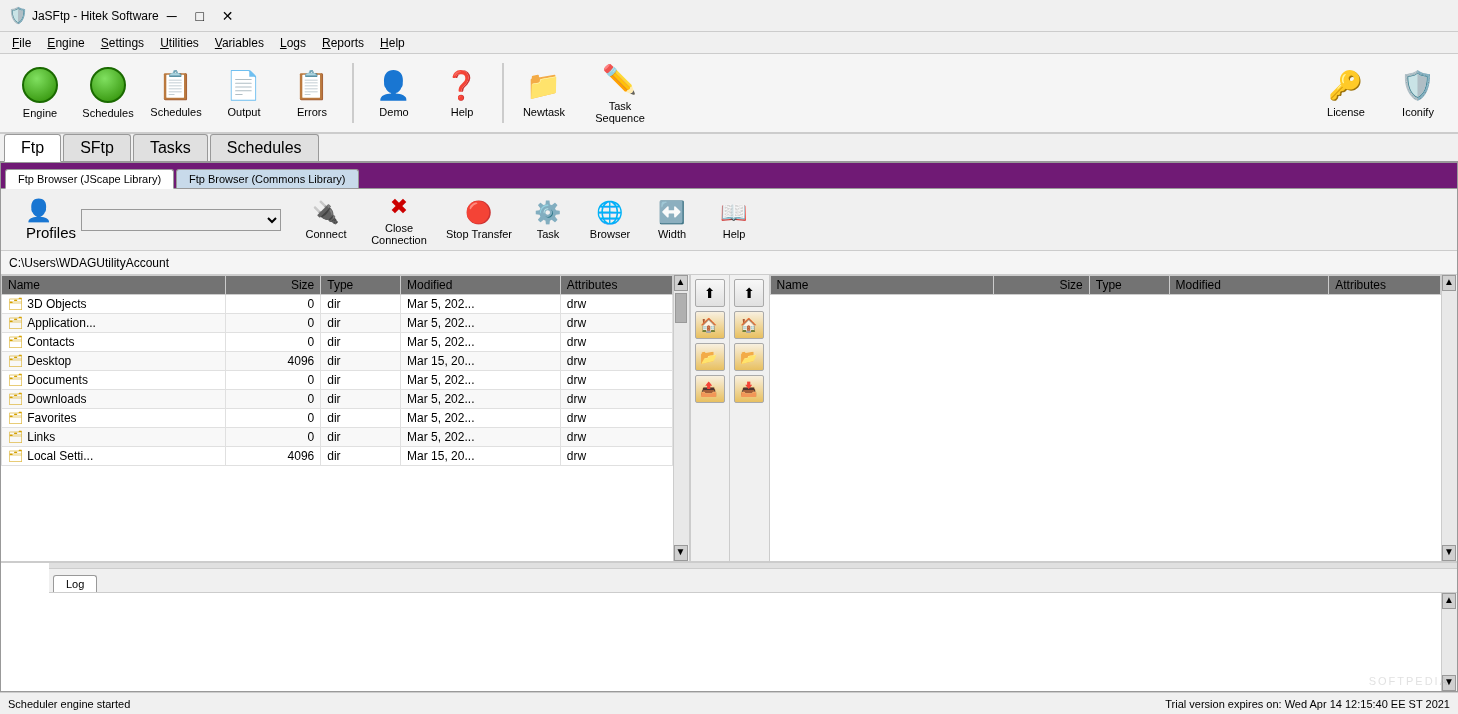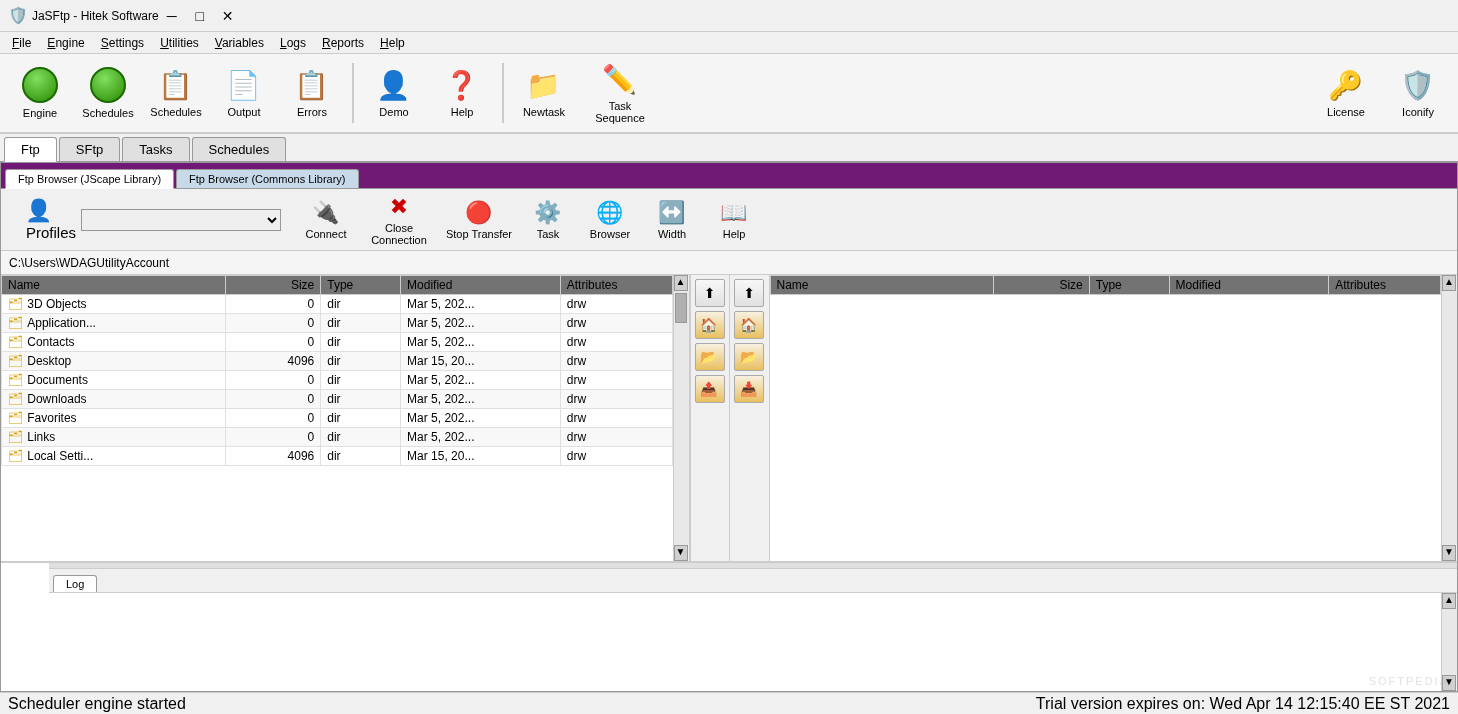--- a/index.html
+++ b/index.html
@@ -70,21 +70,21 @@
       align-items: flex-end;
       padding: 0 4px;
       border-bottom: 1px solid #999;
     }
     .main-tab {
       padding: 4px 16px;
       border: 1px solid #999;
       border-bottom: none;
       background: #e0e0e0;
       cursor: pointer;
-      font-size: 13px;
+      font-size: 16px;
       border-radius: 3px 3px 0 0;
       margin-right: 2px;
     }
     .main-tab.active { background: white; border-bottom: 1px solid white; margin-bottom: -1px; z-index: 1; }
 
     
     #main-content {
       background: white;
       border: 1px solid #999;
       margin: 0;
@@ -253,21 +253,21 @@
     }
 
     
     #status-bar {
       background: #f0f0f0;
       height: 22px;
       display: flex;
       align-items: center;
       padding: 0 8px;
       border-top: 1px solid #ccc;
-      font-size: 16px;
+      font-size: 11px;
       justify-content: space-between;
     }
 
     
     #ftp-outer {
       display: flex;
       flex-direction: column;
       flex: 1;
       overflow: hidden;
     }

